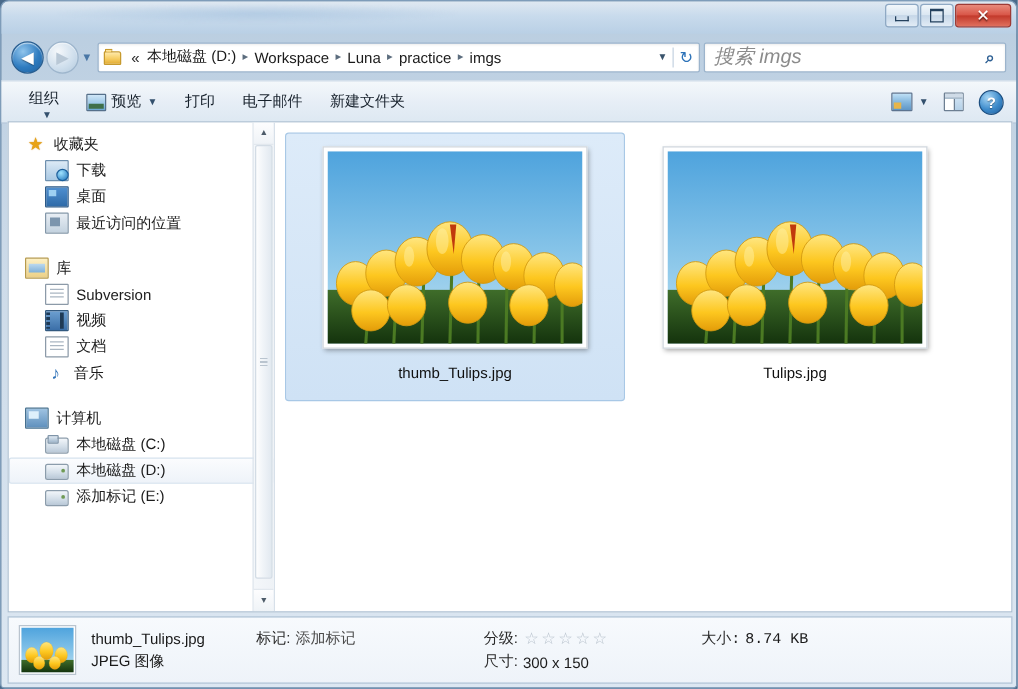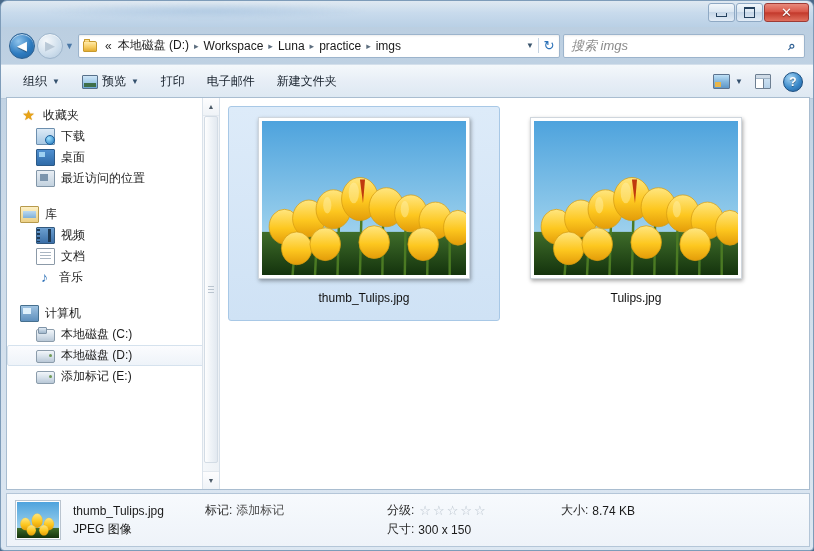--- a/index.html
+++ b/index.html
@@ -200,21 +200,21 @@
     border: 1px solid #9cb4cc;
     border-radius: 2px;
     display: flex; align-items: center;
     box-shadow: inset 0 1px 2px rgba(0,0,0,0.08);
   }
   .search-ph {
     flex: 1;
     padding-left: 7px;
     color: #8b8b8b;
     font-style: italic;
-    font-size: 13px;
+    font-size: 16px;
     overflow: hidden; white-space: nowrap;
   }
   .search-ic {
     width: 24px; text-align: center;
     color: #2d5f93; font-size: 13px;
     font-weight: bold;
   }
 
   
   .toolbar {
@@ -229,21 +229,21 @@
     display: flex; align-items: center;
     height: 23px;
     padding: 0 9px;
     margin-left: 2px;
     color: #16202b;
     font-size: 12px;
     border: 1px solid transparent;
     border-radius: 2px;
     white-space: nowrap;
   }
-  .tb-item:first-child { margin-left: 12px; }
+  .tb-item:first-child { margin-left: 12px; flex-direction: column; }
   .tb-caret { font-size: 8px; color: #33506d; margin-left: 5px; }
   .tb-pic-ic {
     width: 16px; height: 14px;
     margin-right: 4px;
     border: 1px solid #56708b;
     border-radius: 1px;
     background: linear-gradient(180deg,#cfe6f7 0%, #9fc9e8 55%, #6aa6d2 100%);
     position: relative;
     box-sizing: border-box;
   }
@@ -583,21 +583,21 @@
     font-size: 12px;
     color: #1a1a1a;
     white-space: nowrap;
   }
   .det-key { color: #2a2a2a; }
   .det-val { color: #1a1a1a; margin-left: 4px; }
   .det-val.muted { color: #4b4b4b; }
   .col-name { width: 132px; }
   .col-date { width: 182px; }
   .col-rating { width: 174px; }
-  .col-size { width: 150px; }
+  .col-size { width: 150px; font-family: Liberation Mono, monospace; }
   .stars { display: flex; margin-left: 5px; }
   .star {
     color: #b9c3cd;
     font-size: 13px;
     line-height: 13px;
     margin-right: 2px;
   }
 
   
   .tulip-svg { display: block; width: 100%; height: 100%; }
@@ -707,20 +707,24 @@
             <span class="nav-label">最近访问的位置</span>
           </div>
         </div>
 
         <div class="nav-spacer"></div>
 
         <div class="nav-group">
           <div class="nav-row head">
             <span class="nav-ic ic-library"></span>
             <span class="nav-label">库</span>
+          </div>
+          <div class="nav-row child">
+            <span class="nav-ic ic-doc"></span>
+            <span class="nav-label">Subversion</span>
           </div>
           <div class="nav-row child">
             <span class="nav-ic ic-video"></span>
             <span class="nav-label">视频</span>
           </div>
           <div class="nav-row child">
             <span class="nav-ic ic-doc"></span>
             <span class="nav-label">文档</span>
           </div>
           <div class="nav-row child">

